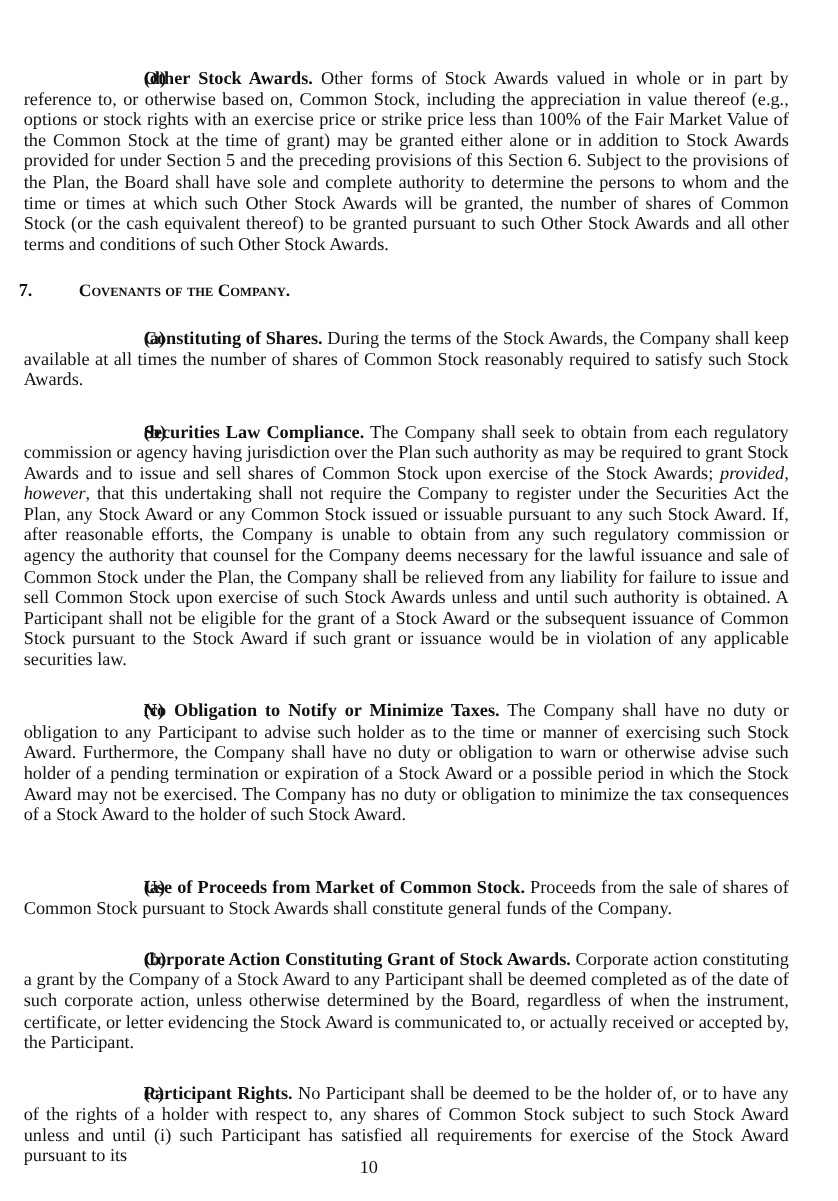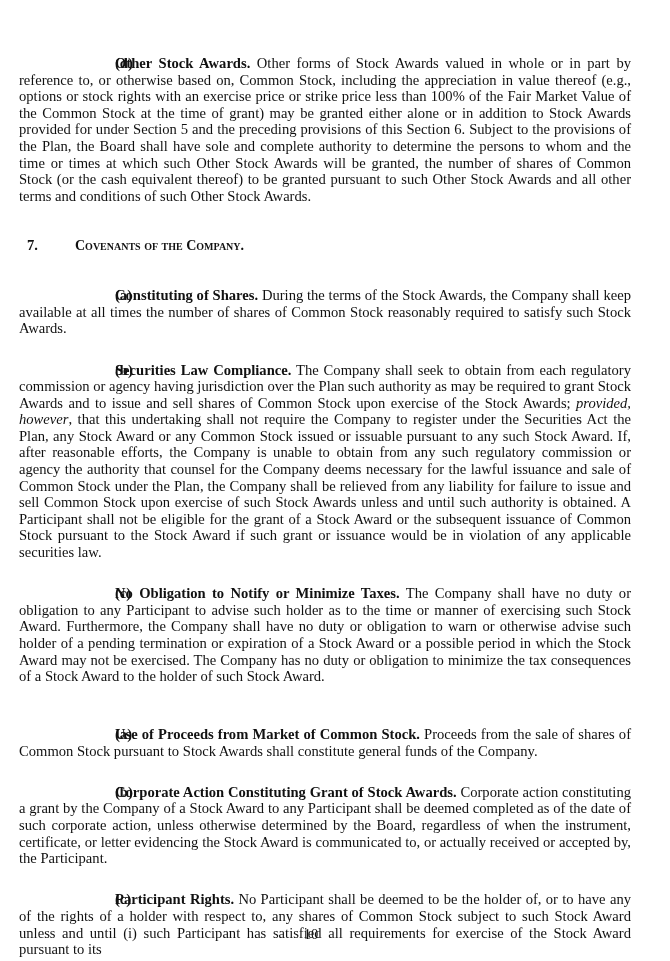--- a/index.html
+++ b/index.html
@@ -9,27 +9,27 @@
     }
     .page { position: absolute; left: 15px; top: 51px; width: 620px; }
     .para {
       font-size: 14.6px; line-height: 16.6px; text-align: justify;
       margin: 4px; text-indent: 48px;
     }
     .para .num { font-weight: bold; display: inline-block; width: 48px; }
     .para .heading { font-weight: bold; }
     .para i { font-style: italic; }
     .section {
-      font-size: 14.6px; line-height: 16.6px; margin: 12px; font-weight: bold;
+      font-size: 14.6px; line-height: 16.6px; margin: 0; font-weight: bold;
     }
     .section .snum { display: inline-block; width: 48px; }
     .section .stitle { font-variant: small-caps; font-size: 14px; }
     .gap { height: 16.6px; }
     .pagenum {
-      position: absolute; left: 16px; width: 590px; top: 926px;
+      position: absolute; left: 0; width: 590px; top: 926px;
       text-align: center; font-size: 14.6px;
     }
   </style>
 </head>
 <body>
 
 <div class="page">
 
   <p class="para">
     <span class="num">(d)</span><span class="heading">Other Stock Awards.</span><span>  Other forms of Stock Awards valued in whole or in part by reference to, or otherwise based on, Common Stock, including the appreciation in value thereof (e.g., options or stock rights with an exercise price or strike price less than 100% of the Fair Market Value of the Common Stock at the time of grant) may be granted either alone or in addition to Stock Awards provided for under Section 5 and the preceding provisions of this Section 6.  Subject to the provisions of the Plan, the Board shall have sole and complete authority to determine the persons to whom and the time or times at which such Other Stock Awards will be granted, the number of shares of Common Stock (or the cash equivalent thereof) to be granted pursuant to such Other Stock Awards and all other terms and conditions of such Other Stock Awards.</span>

